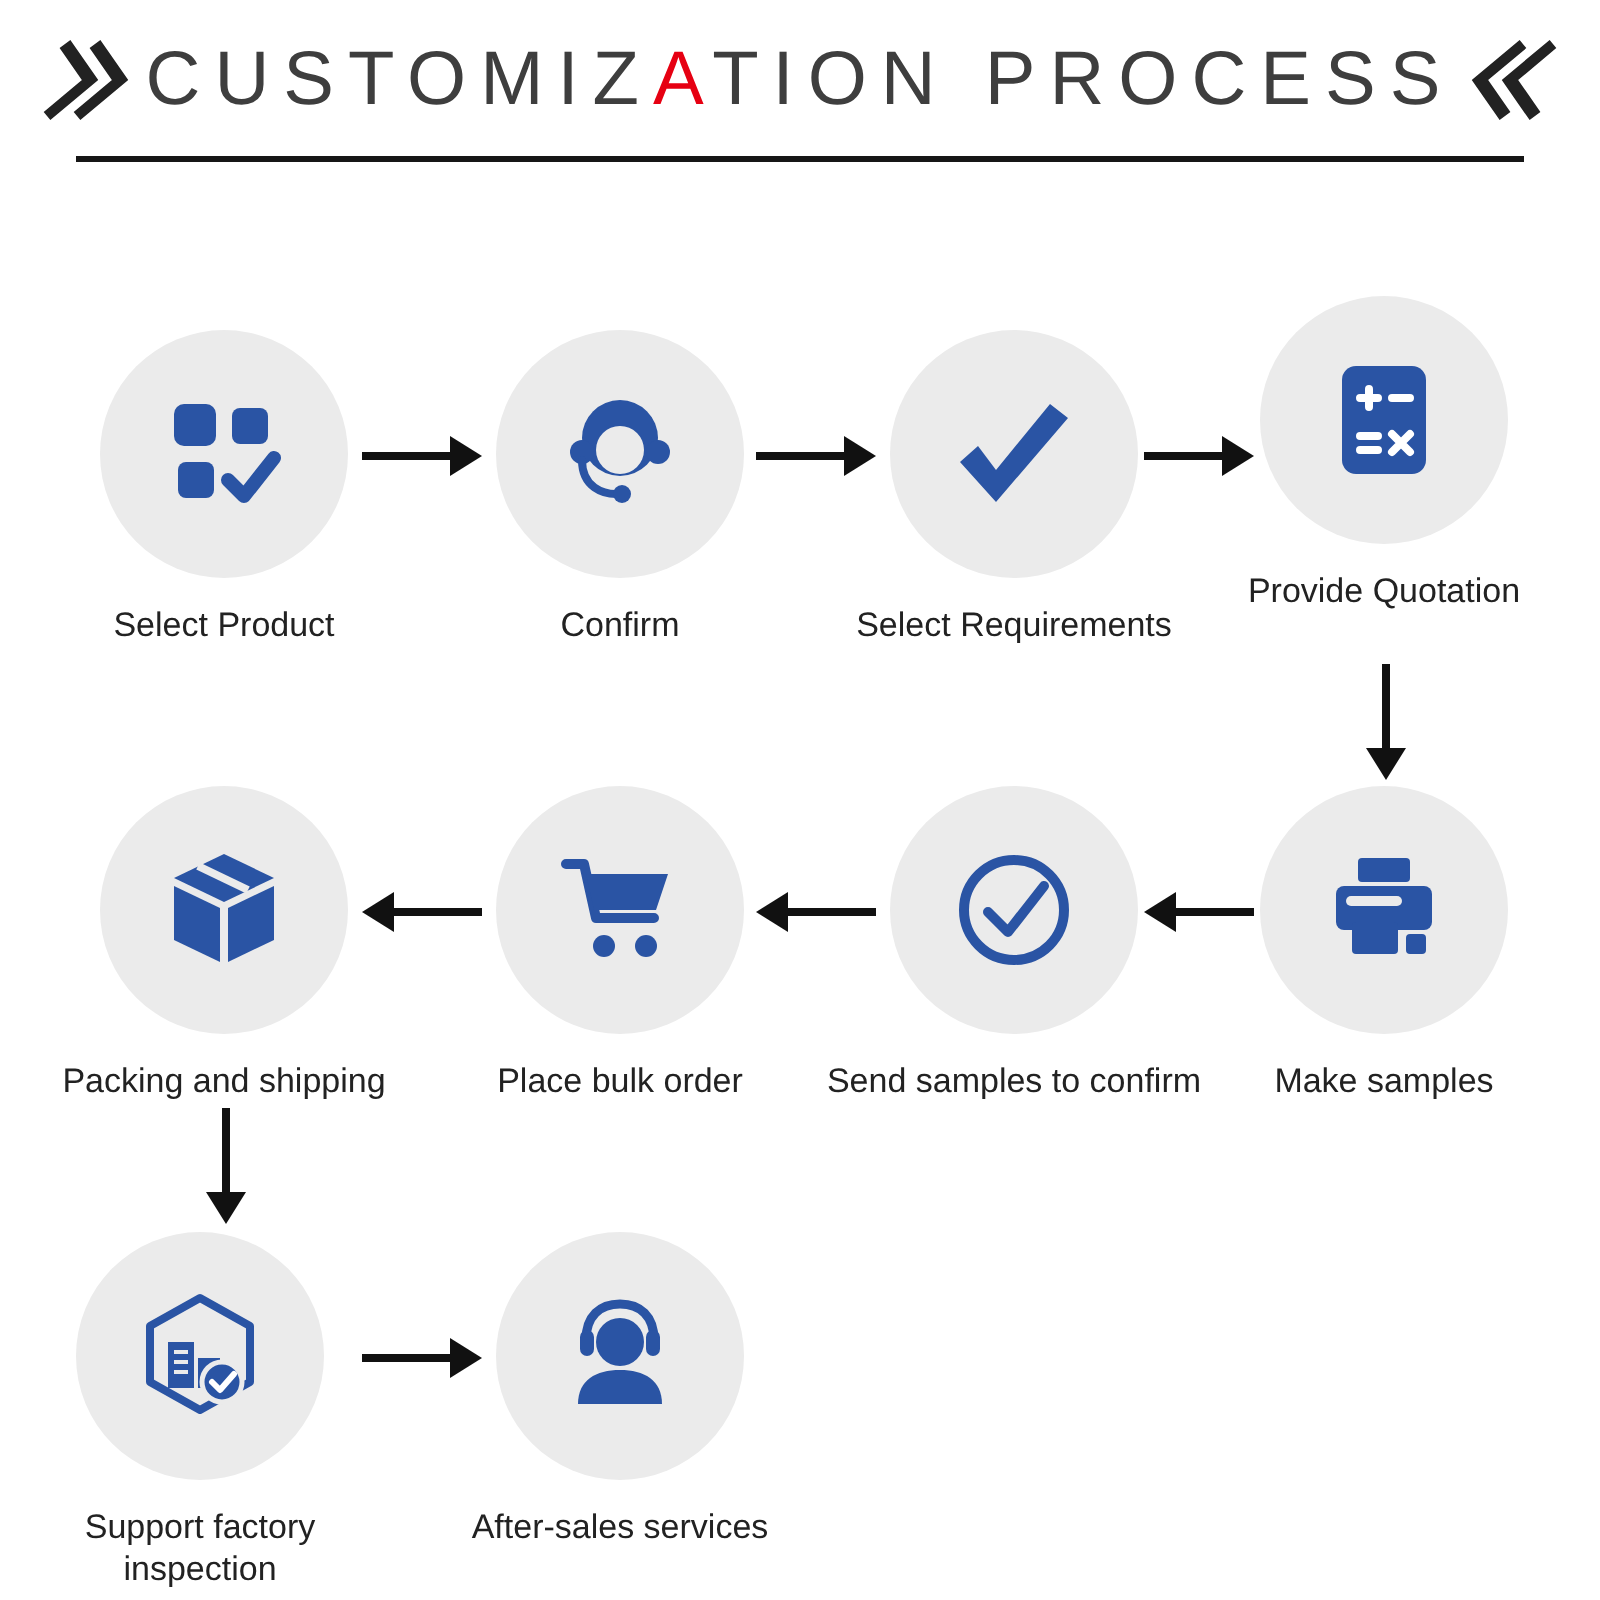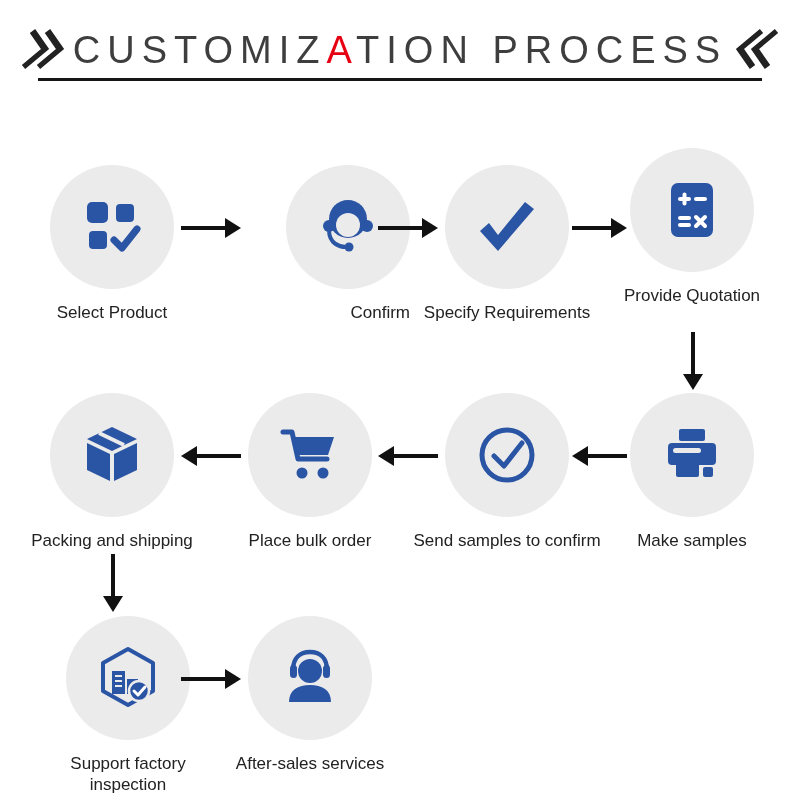--- a/index.html
+++ b/index.html
@@ -4,21 +4,21 @@
 <style>
   html,body { margin:0; padding:0; background:#ffffff; }
   .canvas {
     position:relative; width:800px; height:800px; background:#ffffff;
     font-family:"Liberation Sans", sans-serif; overflow:hidden;
   }
 
   
   .title-bar {
     position:absolute; top:8px; left:0; width:100%; height:64px;
-    display:flex; justify-content:center; align-items:flex-end; gap:6px;
+    display:flex; justify-content:center; align-items:center; gap:6px;
   }
   .title-text {
     font-size:38px; letter-spacing:7px; font-weight:500; color:#3e3e3e;
     white-space:nowrap;
   }
   .title-accent { color:#e60012; }
   .title-mark { transform:skewX(-14deg); display:block; }
   .divider {
     position:absolute; top:78px; left:38px; width:724px; height:3px;
     background:#161616;
@@ -96,41 +96,41 @@
       <svg width="64" height="64" viewBox="0 0 64 64">
         <rect x="7" y="7" width="21" height="21" rx="5" fill="#2a54a4"></rect>
         <rect x="36" y="9" width="18" height="18" rx="4" fill="#2a54a4"></rect>
         <rect x="9" y="36" width="18" height="18" rx="4" fill="#2a54a4"></rect>
         <path d="M34 45 L42 53 L57 34" fill="none" stroke="#2a54a4" stroke-width="7" stroke-linecap="round" stroke-linejoin="round"></path>
       </svg>
     </div>
     <div class="step-label">Select Product</div>
   </div>
 
-  <div class="step" style="left:210px; top:165px;align-items:flex-end;">
+  <div class="step" style="left:210px; top:165px;">
     <div class="circle">
       <svg width="64" height="64" viewBox="0 0 64 64">
         <circle cx="32" cy="24" r="19" fill="#2a54a4"></circle>
         <circle cx="13" cy="31" r="6" fill="#2a54a4"></circle>
         <circle cx="51" cy="31" r="6" fill="#2a54a4"></circle>
         <circle cx="32" cy="30" r="12" fill="#ebebeb"></circle>
         <path d="M13 35 C13 49 24 52 30 52" fill="none" stroke="#2a54a4" stroke-width="4" stroke-linecap="round"></path>
         <circle cx="33" cy="52" r="4.5" fill="#2a54a4"></circle>
       </svg>
     </div>
     <div class="step-label">Confirm</div>
   </div>
 
   <div class="step" style="left:407px; top:165px;">
     <div class="circle">
       <svg width="64" height="64" viewBox="0 0 64 64">
         <polygon points="5,36 14,28 23,40 50,7 59,14 23,56" fill="#2a54a4"></polygon>
       </svg>
     </div>
-    <div class="step-label">Specify Requirements</div>
+    <div class="step-label">Select Requirements</div>
   </div>
 
   <div class="step" style="left:592px; top:148px;">
     <div class="circle">
       <svg width="64" height="64" viewBox="0 0 64 64">
         <rect x="11" y="5" width="42" height="54" rx="7" fill="#2a54a4"></rect>
         <path d="M20 21 h9 M24.5 16.5 v9 M36 21 h9" stroke="#fff" stroke-width="4" stroke-linecap="round"></path>
         <path d="M20 40 h9 M20 47 h9" stroke="#fff" stroke-width="4" stroke-linecap="round"></path>
         <path d="M36 39 l9 9 M45 39 l-9 9" stroke="#fff" stroke-width="4" stroke-linecap="round"></path>
       </svg>
@@ -178,21 +178,21 @@
       <svg width="64" height="64" viewBox="0 0 64 64">
         <polygon points="32,4 57,16 32,28 7,16" fill="#2a54a4"></polygon>
         <polygon points="7,20 30,31 30,58 7,47" fill="#2a54a4"></polygon>
         <polygon points="57,20 34,31 34,58 57,47" fill="#2a54a4"></polygon>
         <path d="M19 10 L44 22" stroke="#ebebeb" stroke-width="4"></path>
       </svg>
     </div>
     <div class="step-label">Packing and shipping</div>
   </div>
 
-  <div class="step" style="left:28px; top:616px;">
+  <div class="step" style="left:0; top:616px;">
     <div class="circle">
       <svg width="64" height="64" viewBox="0 0 64 64">
         <polygon points="32,3 57,17 57,45 32,59 7,45 7,17" fill="none" stroke="#2a54a4" stroke-width="4" stroke-linejoin="round"></polygon>
         <rect x="16" y="25" width="13" height="23" fill="#2a54a4"></rect>
         <path d="M19 30 h7 M19 35 h7 M19 40 h7" stroke="#ebebeb" stroke-width="2"></path>
         <rect x="31" y="33" width="11" height="15" fill="#2a54a4"></rect>
         <circle cx="43" cy="45" r="10" fill="#2a54a4" stroke="#ebebeb" stroke-width="2.5"></circle>
         <path d="M38 45 l4 4 l7 -8" fill="none" stroke="#fff" stroke-width="3" stroke-linecap="round" stroke-linejoin="round"></path>
       </svg>
     </div>

